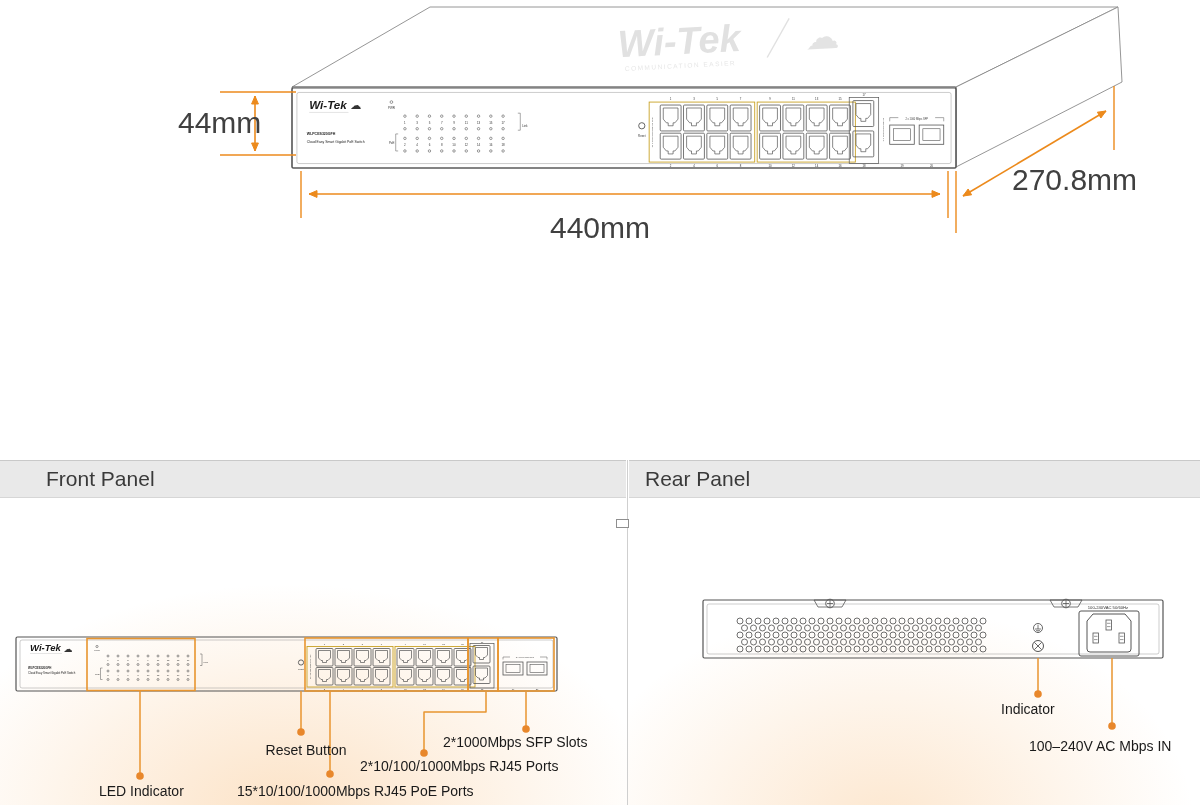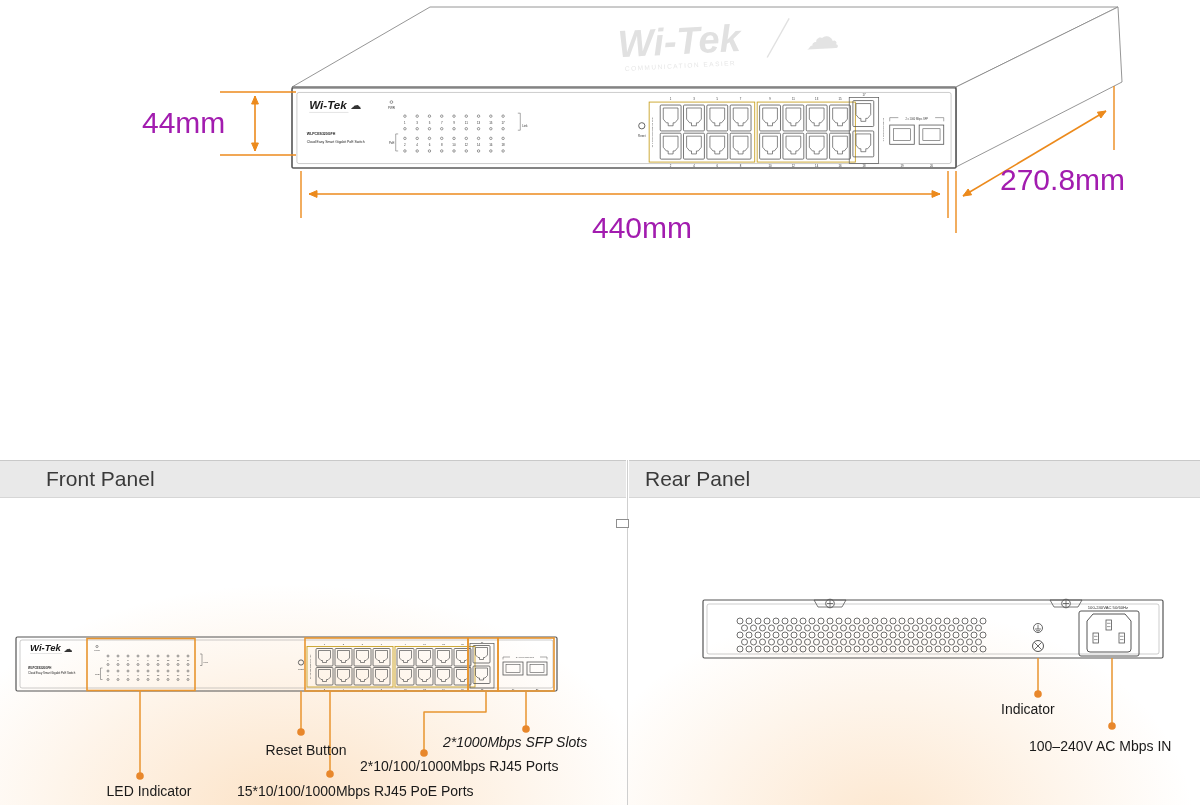--- a/index.html
+++ b/index.html
@@ -12,30 +12,30 @@
     background:radial-gradient(ellipse 72% 95% at 45% 106%,rgba(247,176,98,0.30),rgba(247,176,98,0.08) 55%,rgba(247,176,98,0) 75%);}
   .band{top:460px;height:38px;background:#e9e9e9;border-top:1px solid #c9c9c9;border-bottom:1px solid #d6d6d6;box-sizing:border-box;}
   #band-front{left:0;width:626px;}
   #band-rear{left:629px;width:571px;}
   .heading{font-size:21px;color:#3a3a3a;line-height:36px;white-space:nowrap;}
   #heading-front{left:6px;top:461px;margin-left:40px;}
   #heading-rear{left:645px;top:461px;}
   #vdivider{left:627px;top:460px;width:1px;height:345px;background:#cfcfcf;}
   #divider-handle{left:616px;top:519px;width:13px;height:9px;background:#ffffff;border:1px solid #8f8f8f;box-sizing:border-box;}
   svg#draw{left:0;top:0;pointer-events:none;}
-  .dim{color:#a21caf;font-size:30px;white-space:nowrap;}
+  .dim{color:#404040;font-size:30px;white-space:nowrap;margin-left:36px;}
   #dim-height{left:142px;top:106px;}
-  #dim-width{left:528px;top:211px;width:164px;text-align:right;}
-  #dim-depth{left:1000px;top:163px;text-align:right;}
+  #dim-width{left:514px;top:211px;width:164px;text-align:left;}
+  #dim-depth{left:976px;top:163px;text-align:right;}
   .lbl{font-size:14px;color:#1a1a1a;white-space:nowrap;}
-  #label-led{left:99px;top:783px;width:100px;text-align:center;}
+  #label-led{left:99px;top:783px;width:100px;text-align:left;}
   #label-reset{left:239px;top:742px;width:96px;text-align:center;margin-left:19px;}
   #label-poe{left:237px;top:783px;}
   #label-rj45{left:360px;top:758px;}
-  #label-sfp{left:443px;top:734px;font-style:italic;}
+  #label-sfp{left:443px;top:734px;}
   #label-grounding{left:1001px;top:701px;}
   #label-power{left:1029px;top:738px;}
 </style>
 </head>
 <body>
 
 <div class="abs" id="glow-left"></div>
 <div class="abs" id="glow-right"></div>
 
 <div class="abs band" id="band-front"></div>

